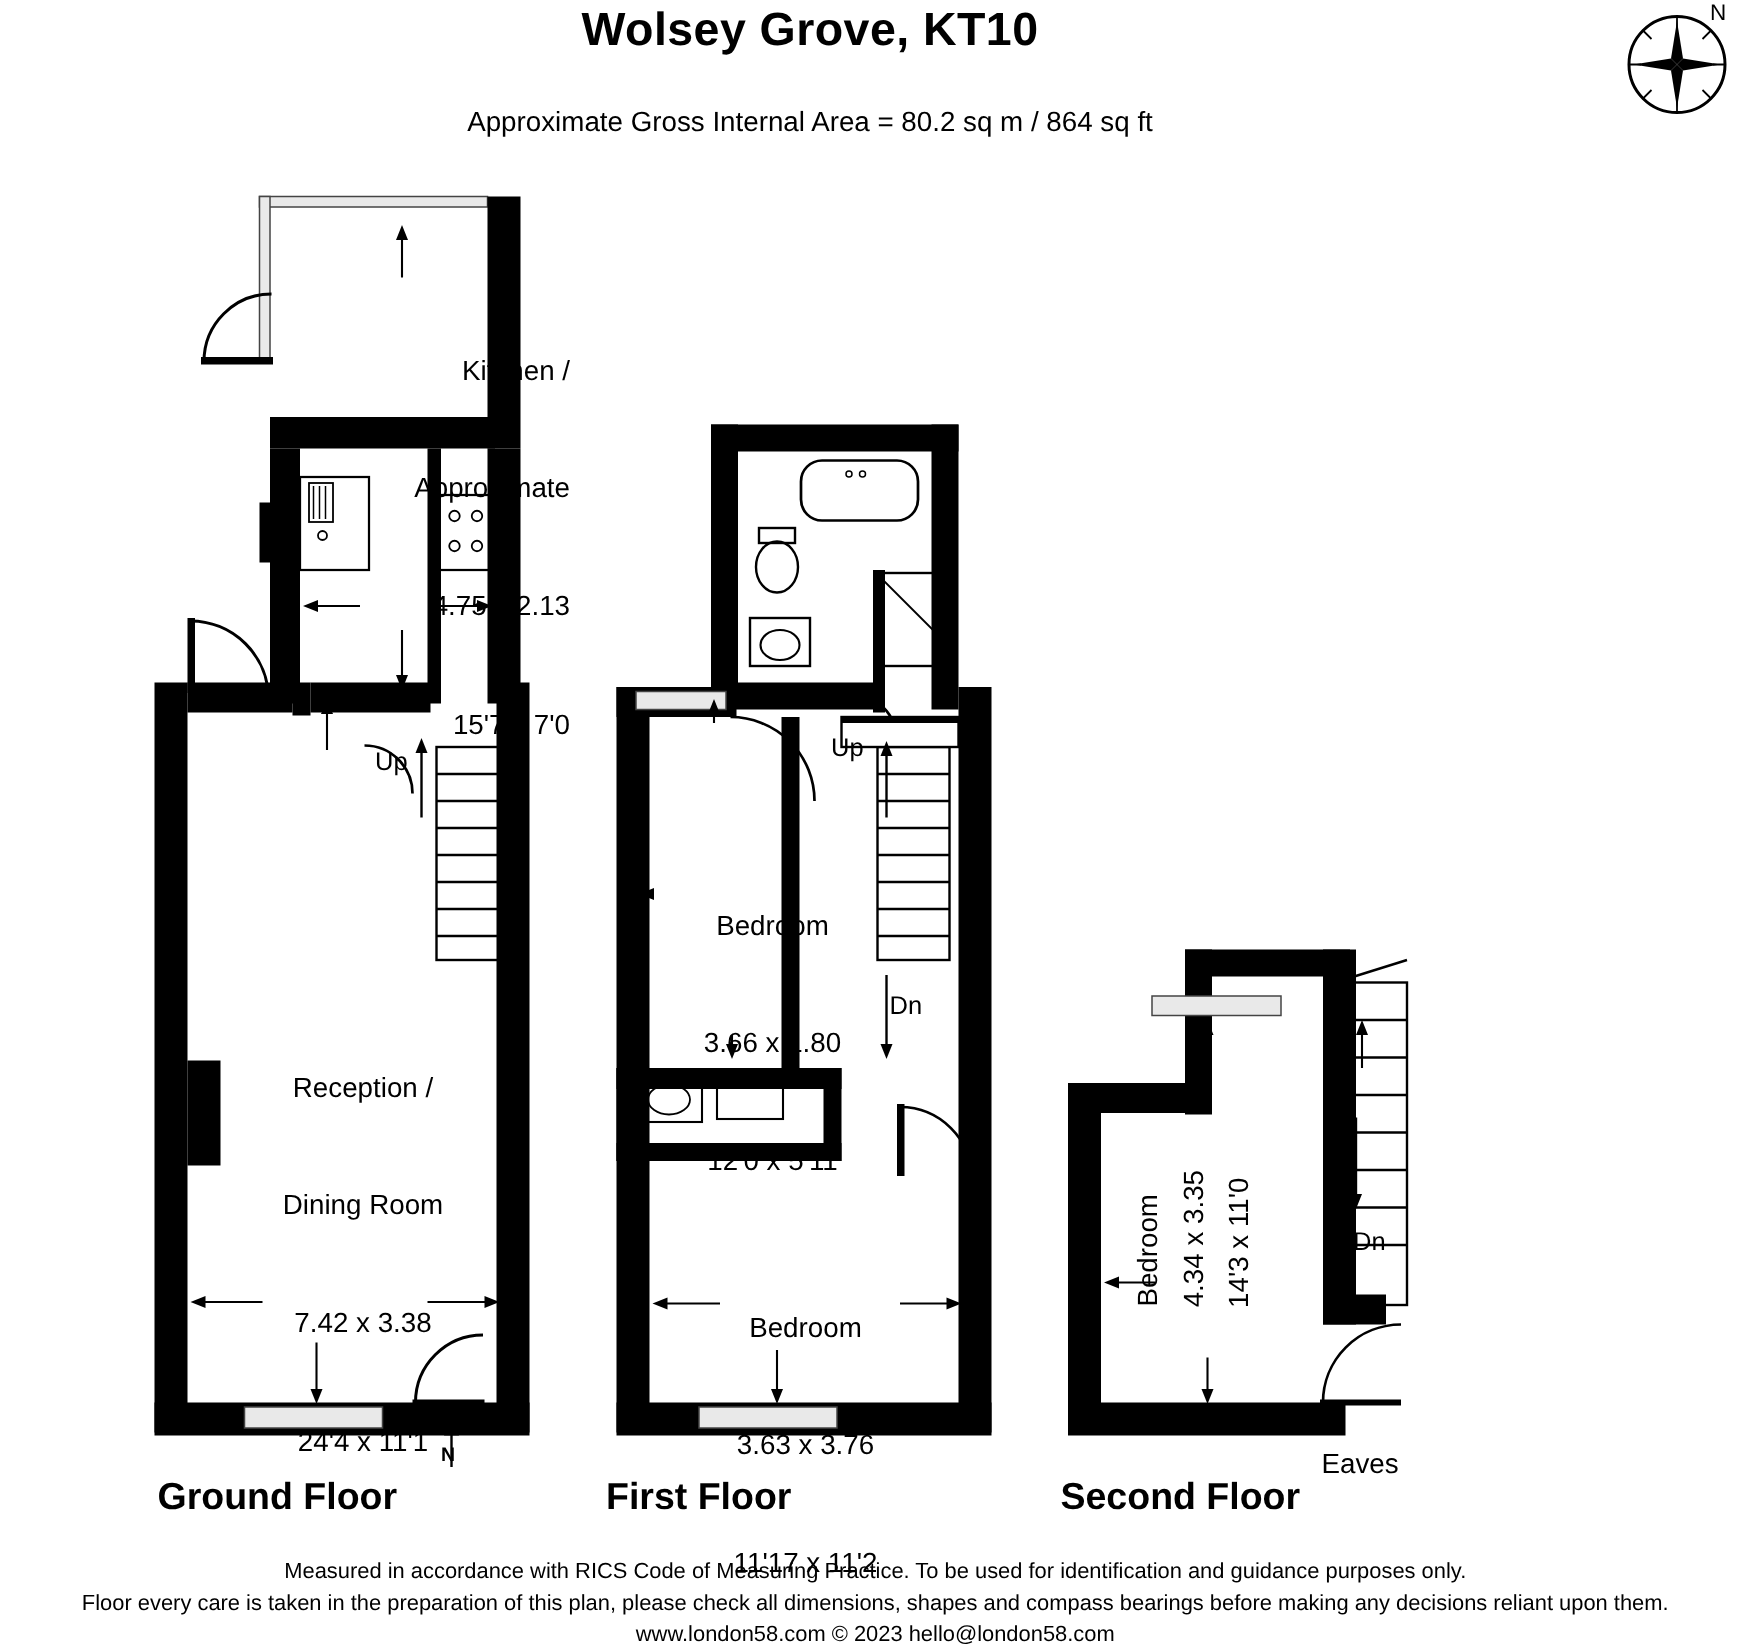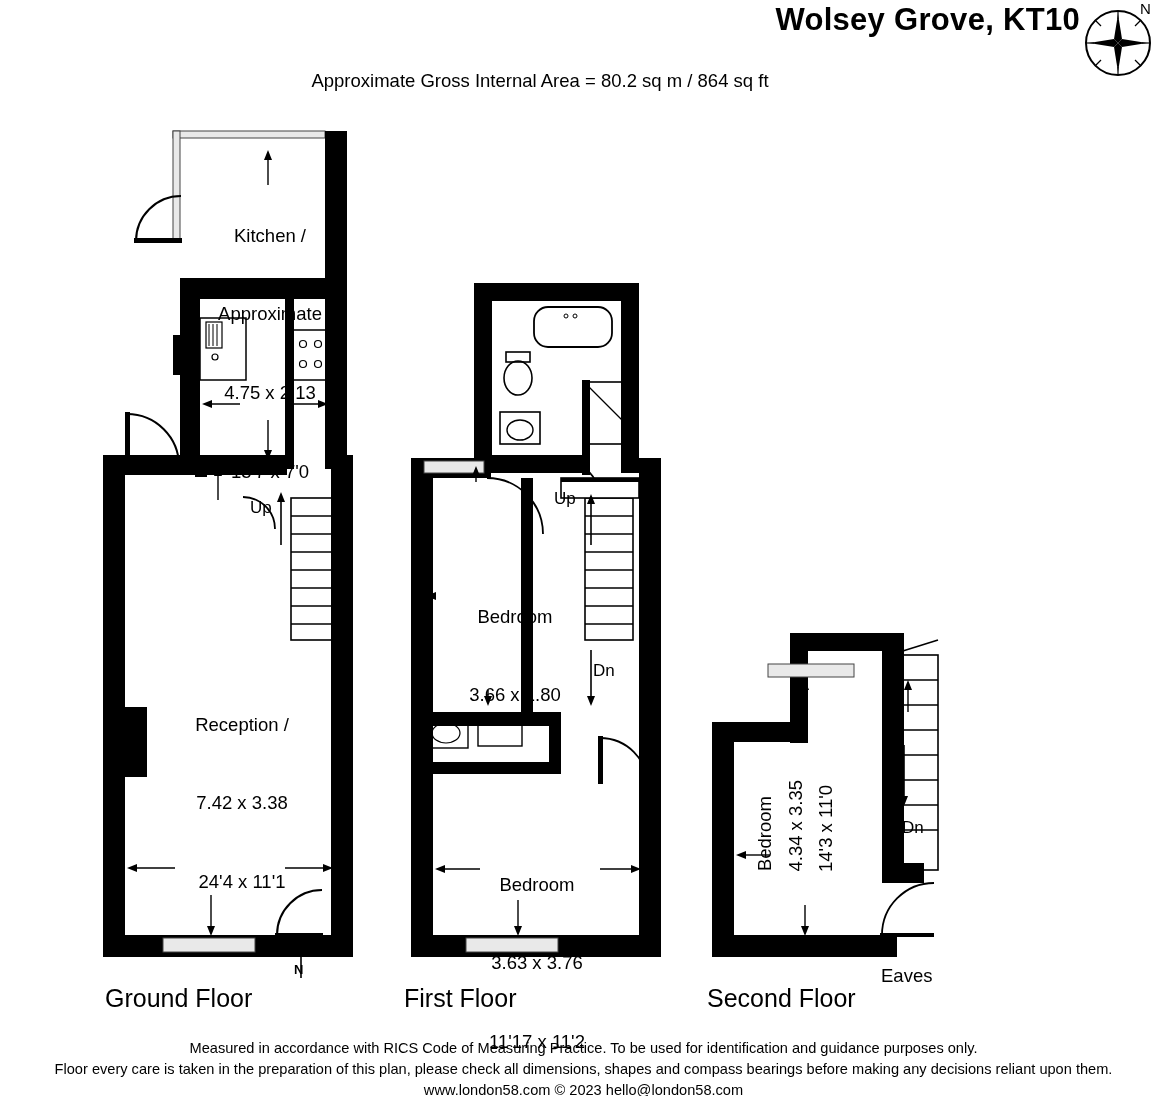--- a/index.html
+++ b/index.html
@@ -13,21 +13,21 @@
     position: relative;
     font-family: "Liberation Sans", sans-serif;
     color: #000000;
     overflow: hidden;
   }
   .abs { position: absolute; }
   #title {
     top: 2px;
     left: 0;
     width: 1080px;
-    text-align: right;
+    text-align: center;
     font-size: 31px;
     font-weight: bold;
     letter-spacing: 0.3px;
   }
   #subtitle {
     top: 70px;
     left: 0;
     width: 1080px;
     text-align: center;
     font-size: 18.5px;
@@ -47,21 +47,21 @@
   
   #plan {
     top: 0;
     left: 0;
     width: 1167px;
     height: 1096px;
     pointer-events: none;
   }
   .floor-label {
     font-size: 25px;
-    font-weight: normal;
+    font-weight: bold;
   }
   .room-label {
     font-size: 18.5px;
     text-align: center;
     line-height: 1.42;
     white-space: pre;
   }
   .small-label { font-size: 17px; }
   .vert {
     writing-mode: vertical-rl;
@@ -322,40 +322,42 @@
     </g>
     <g fill="#000">
       <polygon points="805,680 801,690 809,690"></polygon>
       <polygon points="805,936 801,926 809,926"></polygon>
       <polygon points="736,855 746,851 746,859"></polygon>
       <polygon points="908,680 904,690 912,690"></polygon>
     </g>
   </g>
 </svg>
 
-<div class="abs room-label" style="top:170px; left:160px; width:220px;">
+<div class="abs room-label" style="top:181px; left:160px; width:220px;text-align:right;">
   <div>Kitchen /</div>
   <div>Approximate</div>
   <div>4.75 x 2.13</div>
   <div>15'7 x 7'0</div>
 </div>
 
 <div class="abs room-label" style="top:659px; left:122px; width:240px;">
   <div>Reception /</div>
+  <div>Dining Room</div>
   <div>7.42 x 3.38</div>
   <div>24'4 x 11'1</div>
 </div>
 
 <div class="abs small-label" style="top:498px; left:250px;">Up</div>
 <div class="abs nn" style="top:962px; left:294px;">N</div>
 <div class="abs floor-label" style="top:984px; left:105px;">Ground Floor</div>
 
 <div class="abs room-label" style="top:551px; left:410px; width:210px;">
   <div>Bedroom</div>
   <div>3.66 x 1.80</div>
+  <div>12'0 x 5'11</div>
 </div>
 
 <div class="abs room-label" style="top:819px; left:432px; width:210px;">
   <div>Bedroom</div>
   <div>3.63 x 3.76</div>
   <div>11'17 x 11'2</div>
 </div>
 
 <div class="abs small-label" style="top:489px; left:554px;">Up</div>
 <div class="abs small-label" style="top:661px; left:593px;">Dn</div>

